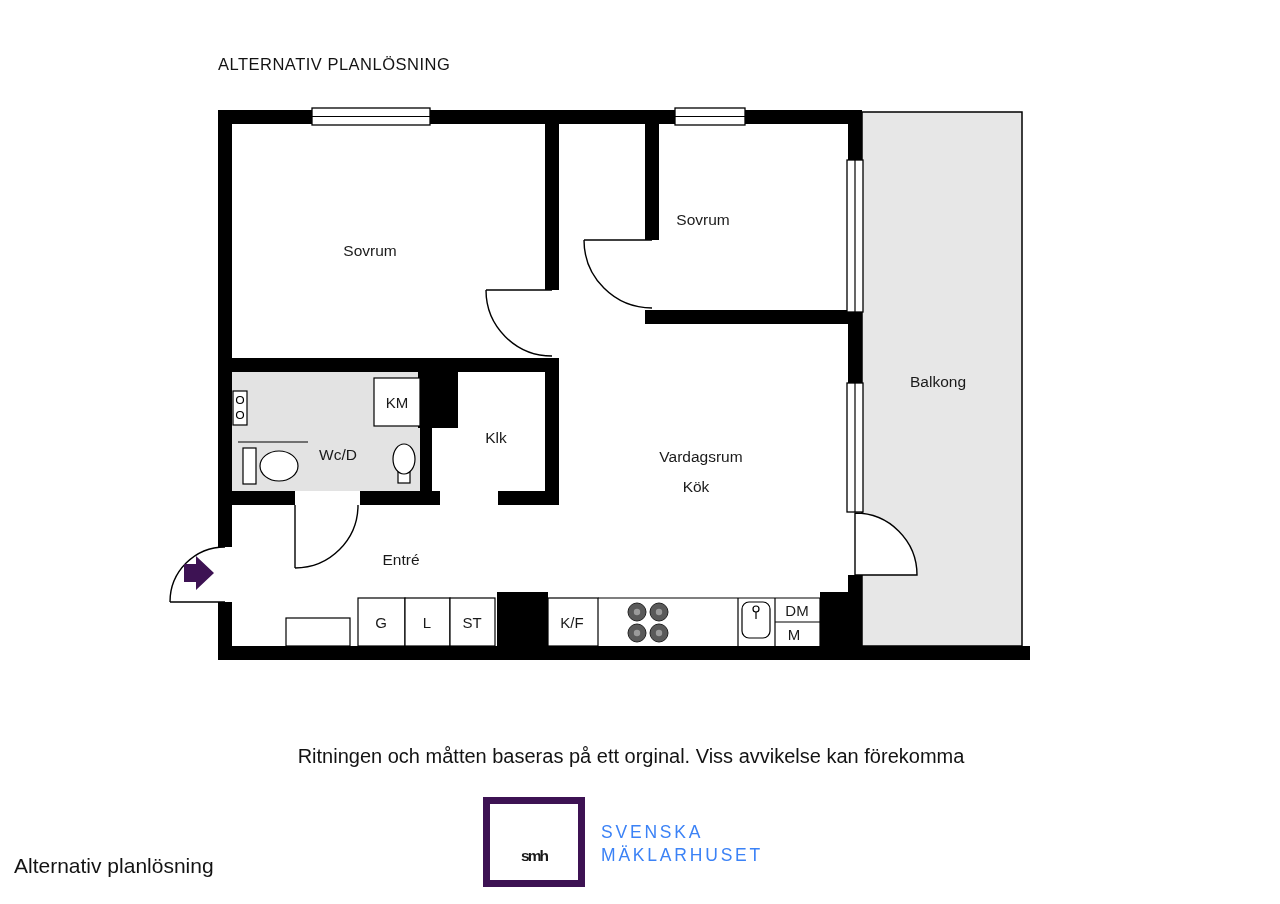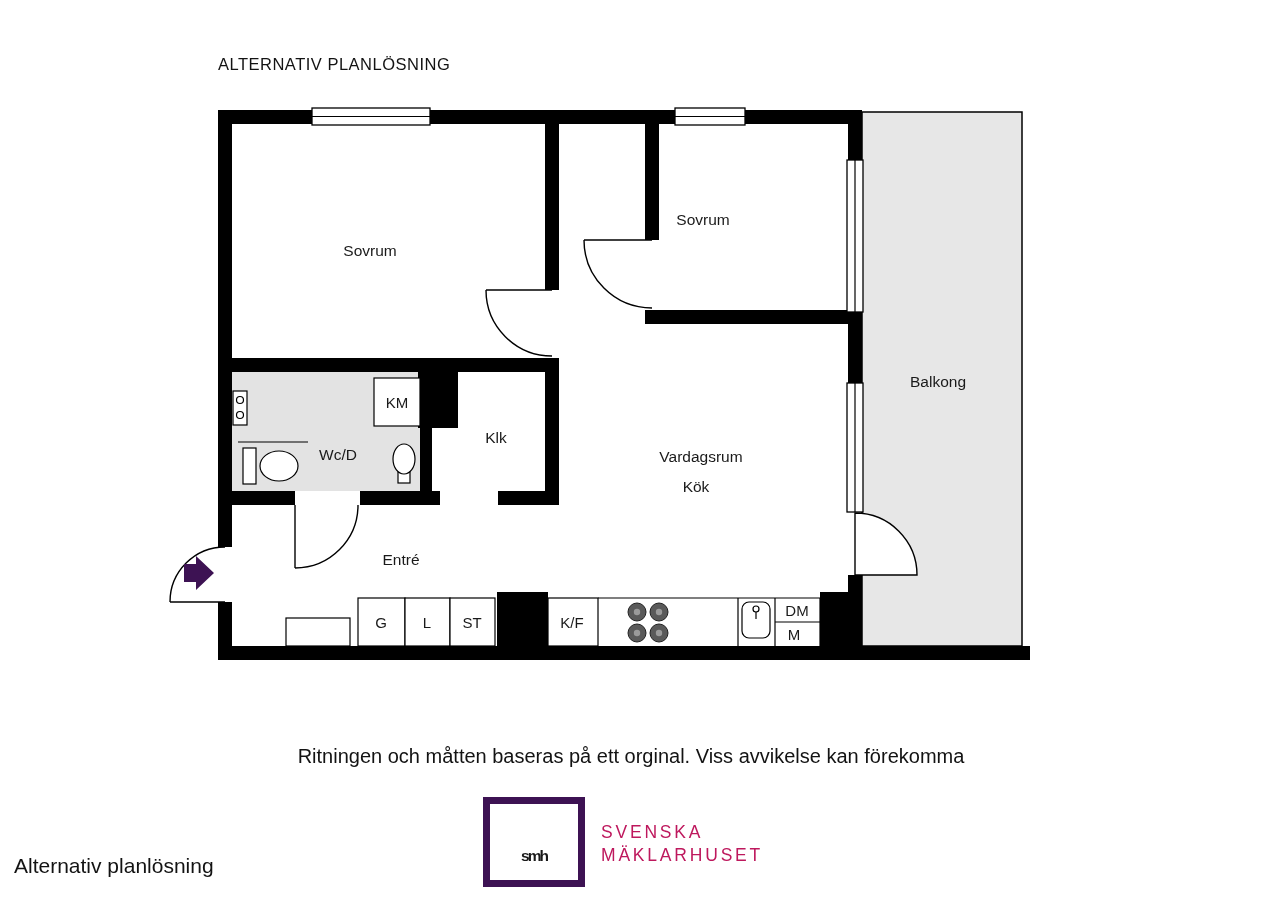--- a/index.html
+++ b/index.html
@@ -4,21 +4,21 @@
 <style>
   html,body{margin:0;padding:0;}
   body{
     width:1280px;height:904px;position:relative;background:#ffffff;
     font-family:"Liberation Sans", sans-serif;color:#131313;overflow:hidden;
   }
   .abs{position:absolute;}
   #title{left:218px;top:55px;font-size:16.5px;letter-spacing:.5px;}
   #footer-note{left:631px;top:745px;transform:translateX(-50%);font-size:20px;white-space:nowrap;}
   #caption{left:14px;top:854px;font-size:21px;}
-  #brand-name{left:601px;top:821px;font-size:17.5px;letter-spacing:2.8px;color:#be185d;line-height:23px;}
+  #brand-name{left:601px;top:821px;font-size:17.5px;letter-spacing:2.8px;color:#3b82f6;line-height:23px;}
   #plan{left:0;top:0;}
   .wall{fill:#000;}
   .box{fill:#fff;stroke:#000;stroke-width:1.2;}
   .win{fill:#fff;stroke:#000;stroke-width:1.3;}
   .line{fill:none;stroke:#000;stroke-width:1.2;}
   .arc{fill:none;stroke:#000;stroke-width:1.4;}
   svg text{font-family:"Liberation Sans", sans-serif;font-size:15.5px;fill:#1a1a1a;text-anchor:middle;}
   text.sm{font-size:15px;}
 </style>
 </head>

